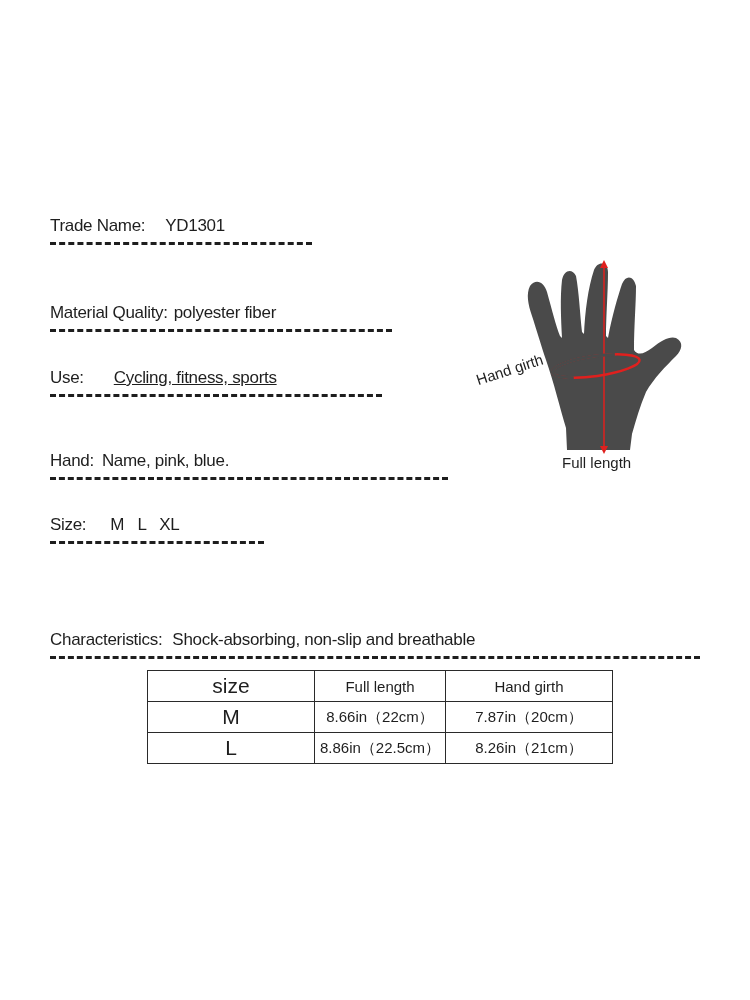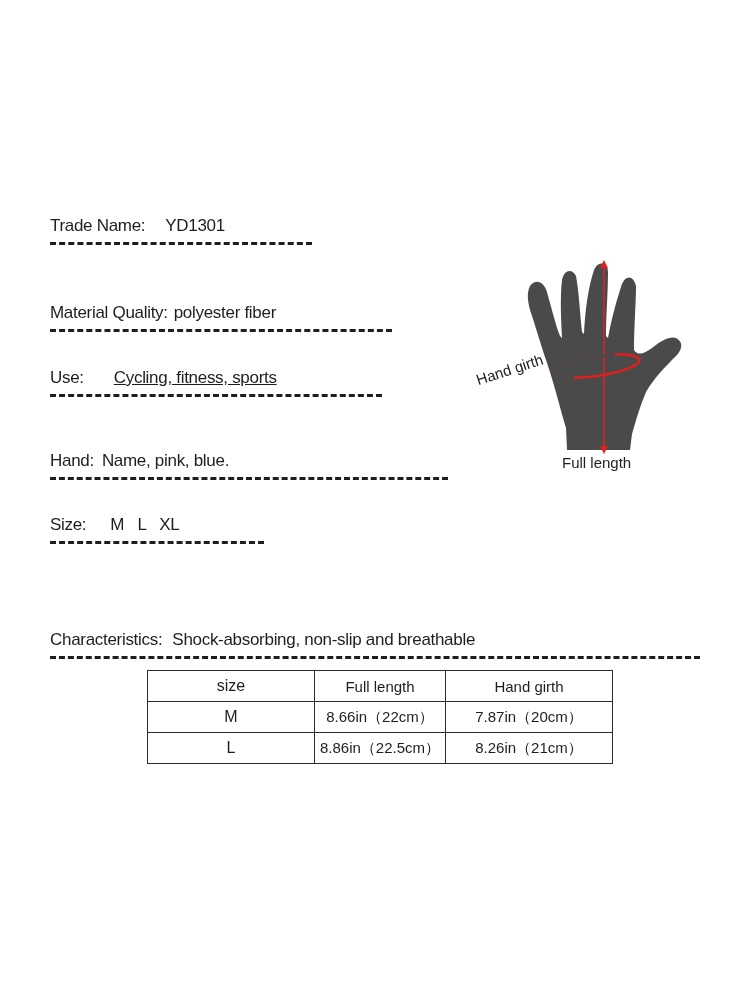--- a/index.html
+++ b/index.html
@@ -6,21 +6,21 @@
   body { width:750px; height:1000px; position:relative; overflow:hidden;
          font-family:"Liberation Sans", sans-serif; color:#1e1e1e; }
   .spec { position:absolute; left:50px; white-space:nowrap; }
   .spec .row { font-size:17px; line-height:24px; letter-spacing:-0.3px; }
   .spec .lbl { display:inline-block; }
   .spec .dash { height:0; border-top:3px dashed #1e1e1e; margin-top:4px; }
   .hand { position:absolute; left:470px; top:258px; width:240px; height:220px; }
   .hand .lab { position:absolute; font-size:15px; color:#1e1e1e; white-space:nowrap; }
   table.size { position:absolute; left:147px; top:670px; border-collapse:collapse; }
   table.size td { border:1.5px solid #2a2a2a; text-align:center; padding:0; height:30px; }
-  table.size td.c0 { width:166px; font-size:16px; }
+  table.size td.c0 { width:166px; font-size:21px; }
   table.size td.c1 { width:130px; font-size:15px; }
   table.size td.c2 { width:166px; font-size:15px; }
 </style>
 </head>
 <body>
 
 <div class="spec" style="top:214px;">
   <div class="row"><span class="lbl">Trade Name:</span><span style="display:inline-block;width:20px"></span><span>YD1301</span></div>
   <div class="dash" style="width:262px"></div>
 </div>

